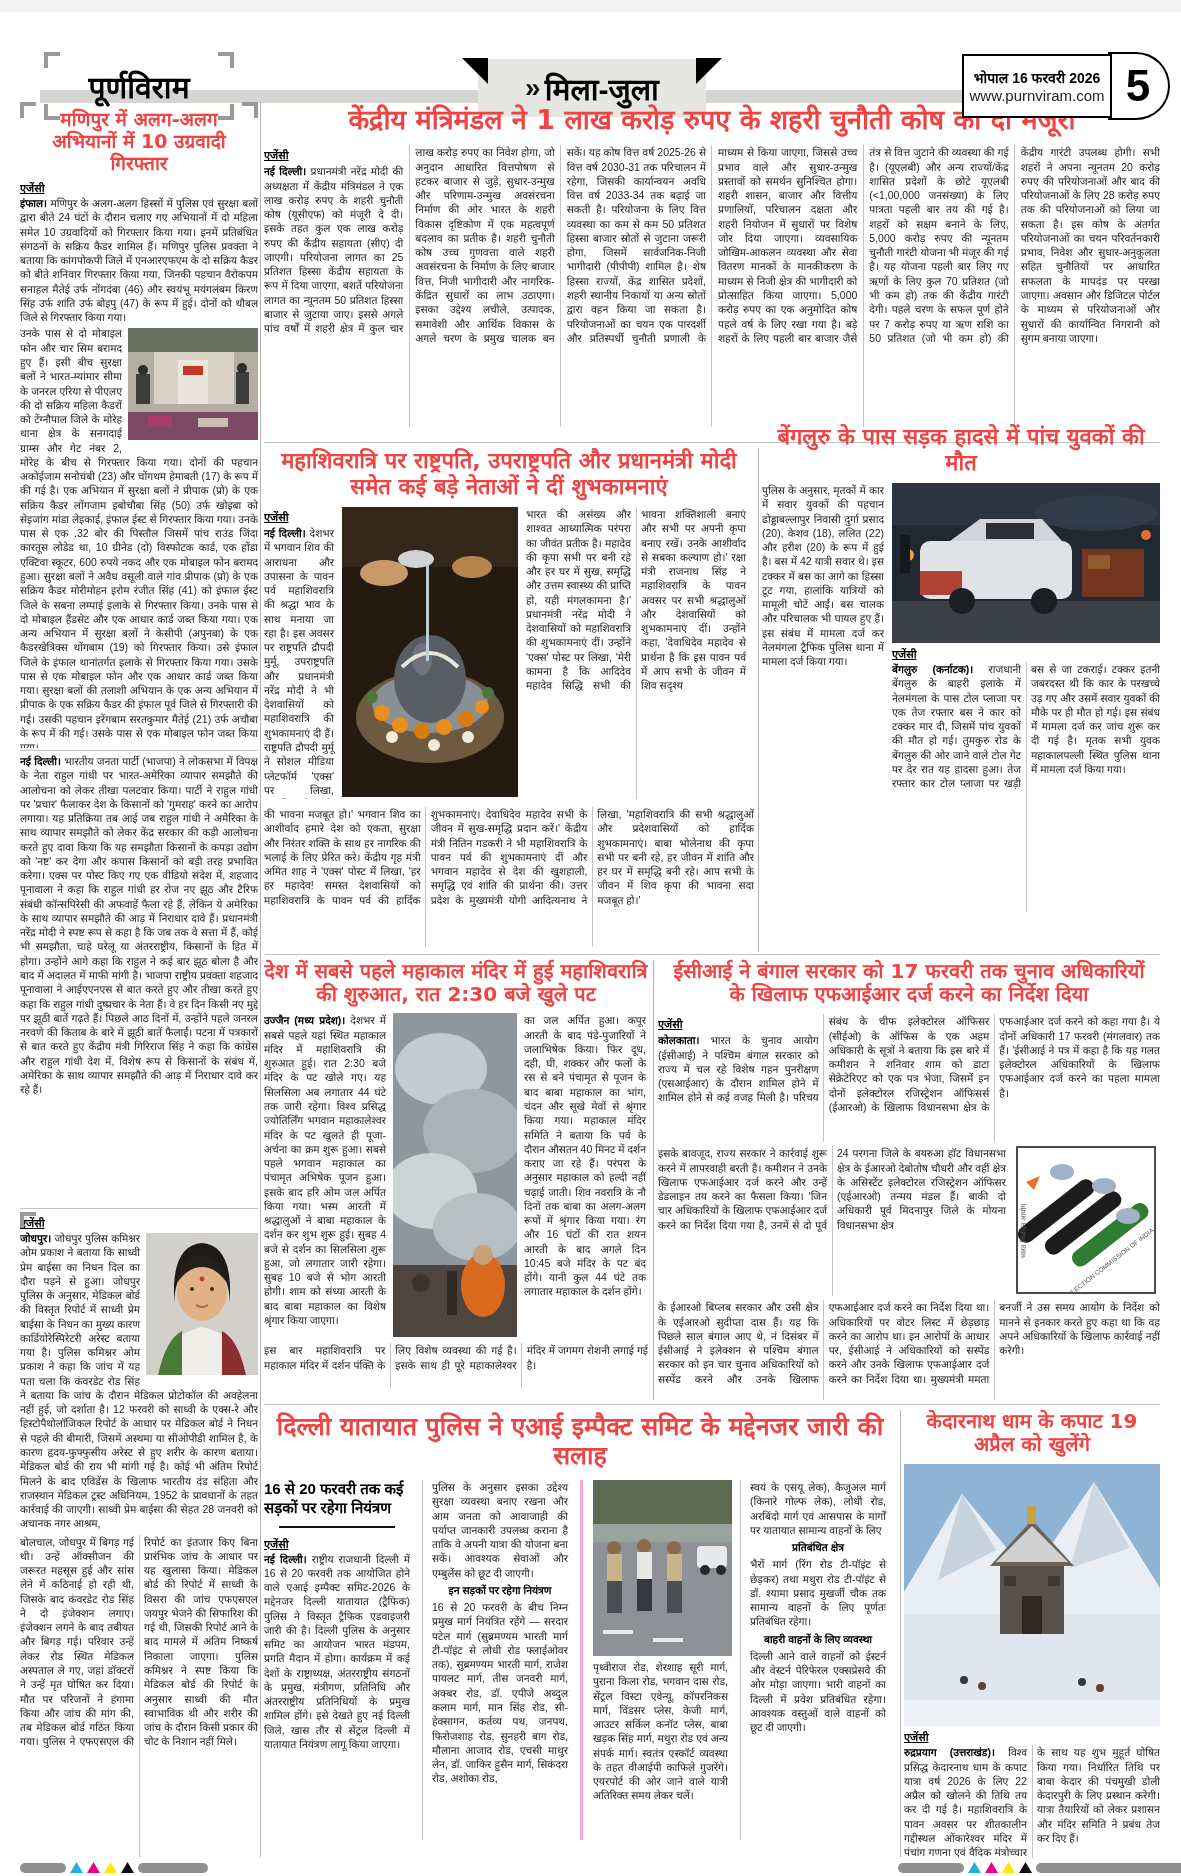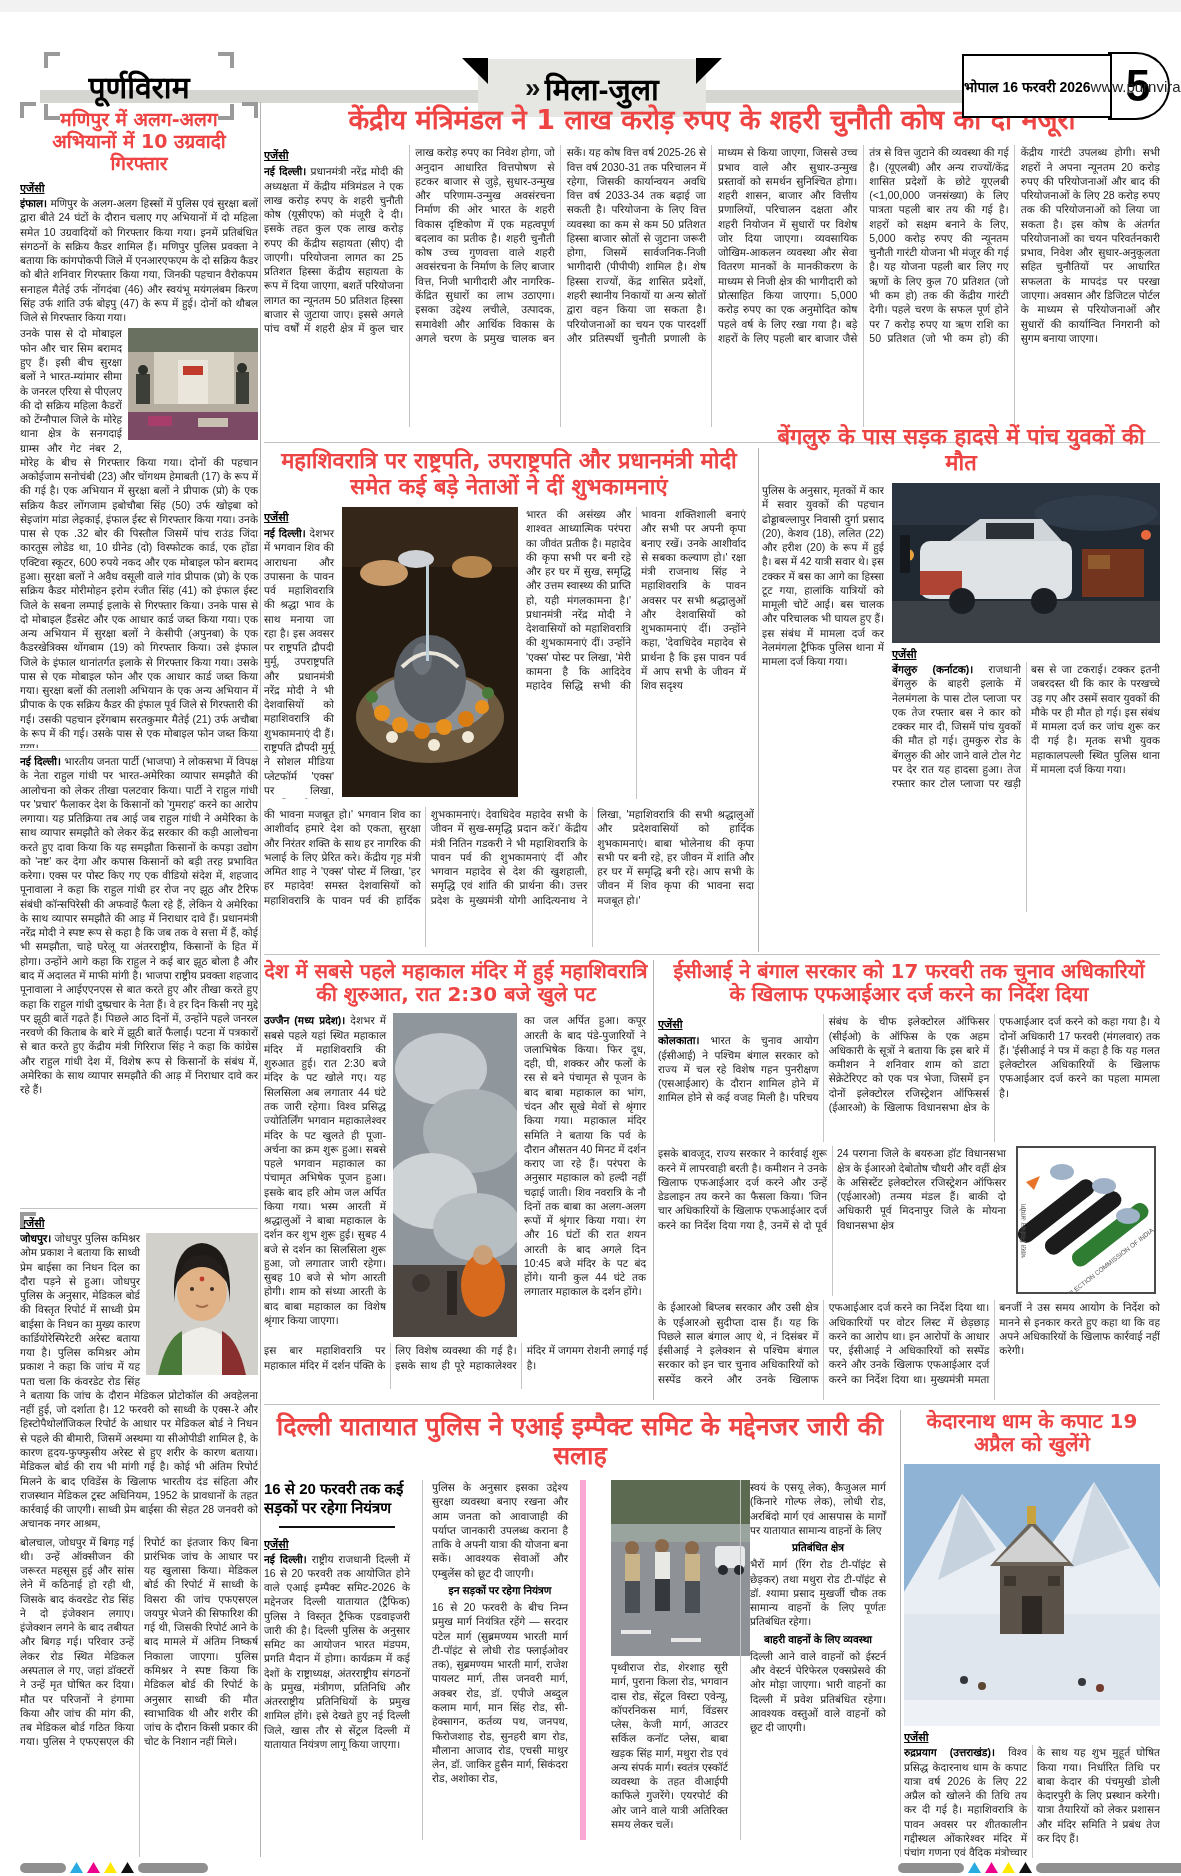--- a/index.html
+++ b/index.html
@@ -32,21 +32,21 @@
 .mini-label { font-weight:bold; text-align:center; display:block; margin:3px 0; color:#000; }
 .hdr-band { position:absolute; left:40px; top:78px; width:1100px; height:13px; background:#d5d5d1; }
 .masthead-box { position:absolute; left:58px; top:44px; width:162px; height:60px; display:flex; align-items:center; justify-content:center; }
 .masthead-text { font-size:30px; font-weight:bold; color:#000; font-family:"DejaVu Sans",sans-serif; }
 .section-box { position:absolute; left:478px; top:47px; width:228px; height:58px; background:#e6e6e2; display:flex; align-items:center; justify-content:center; }
 .sec-tri { position:absolute; top:-1px; width:0; height:0; border-style:solid; }
 .sec-tri.l { left:-16px; border-width:0 0 26px 26px; border-color:transparent transparent #000 transparent; transform:scaleY(-1); }
 .sec-tri.r { right:-16px; border-width:26px 0 0 26px; border-color:transparent transparent transparent #000; transform:scaleY(-1); }
 .section-text { font-size:30px; font-weight:bold; color:#000; }
 .section-marker { font-size:28px; font-weight:bold; margin-right:4px; }
-.date-box { position:absolute; left:962px; top:42px; width:150px; height:64px; border:2px solid #000; background:#fff; display:flex; flex-direction:row; align-items:center; justify-content:space-between; z-index:2; }
+.date-box { position:absolute; left:962px; top:42px; width:150px; height:64px; border:2px solid #000; background:#fff; display:flex; flex-direction:column; align-items:center; justify-content:center; z-index:2; }
 .date-line { font-size:14px; font-weight:bold; color:#000; white-space:nowrap; }
 .web-line { font-size:15px; font-weight:normal; color:#222; }
 .page-num { position:absolute; left:1108px; top:40px; width:62px; height:68px; border:2px solid #000; border-left:none; border-radius:0 40px 40px 0; display:flex; align-items:center; justify-content:center; font-size:44px; font-weight:bold; color:#000; background:#fff; }
 </style>
 </head>
 <body>
 
 <div id="sheet">
 
   <div class="hdr-band"></div>
@@ -291,21 +291,21 @@
         <div class="body-text">
           <span class="dateline">नई दिल्ली।</span>
           <span>राष्ट्रीय राजधानी दिल्ली में 16 से 20 फरवरी तक आयोजित होने वाले एआई इम्पैक्ट समिट-2026 के मद्देनजर दिल्ली यातायात (ट्रैफिक) पुलिस ने विस्तृत ट्रैफिक एडवाइजरी जारी की है। दिल्ली पुलिस के अनुसार समिट का आयोजन भारत मंडपम, प्रगति मैदान में होगा। कार्यक्रम में कई देशों के राष्ट्राध्यक्ष, अंतरराष्ट्रीय संगठनों के प्रमुख, मंत्रीगण, प्रतिनिधि और अंतरराष्ट्रीय प्रतिनिधियों के प्रमुख शामिल होंगे। इसे देखते हुए नई दिल्ली जिले, खास तौर से सेंट्रल दिल्ली में यातायात नियंत्रण लागू किया जाएगा।</span>
         </div>
       </div>
       <div class="body-text" style="width:146px;border-left:1px solid #c4c4c4;padding-left:9px">
         <span>पुलिस के अनुसार इसका उद्देश्य सुरक्षा व्यवस्था बनाए रखना और आम जनता को आवाजाही की पर्याप्त जानकारी उपलब्ध कराना है ताकि वे अपनी यात्रा की योजना बना सकें। आवश्यक सेवाओं और एम्बुलेंस को छूट दी जाएगी।</span>
         <span class="mini-label">इन सड़कों पर रहेगा नियंत्रण</span>
         <span>16 से 20 फरवरी के बीच निम्न प्रमुख मार्ग नियंत्रित रहेंगे — सरदार पटेल मार्ग (सुब्रमण्यम भारती मार्ग टी-पॉइंट से लोधी रोड फ्लाईओवर तक), सुब्रमण्यम भारती मार्ग, राजेश पायलट मार्ग, तीस जनवरी मार्ग, अक्बर रोड, डॉ. एपीजे अब्दुल कलाम मार्ग, मान सिंह रोड, सी-हेक्सागन, कर्तव्य पथ, जनपथ, फिरोजशाह रोड, सुनहरी बाग रोड, मौलाना आजाद रोड, एचसी माथुर लेन, डॉ. जाकिर हुसैन मार्ग, सिकंदरा रोड, अशोका रोड,</span>
       </div>
-      <div style="width:148px;border-left:6px solid #f9a8d4;padding-left:25px">
+      <div style="width:148px;border-left:3px solid #f9a8d4;padding-left:10px">
         <span>
           <svg class="photo" width="139" height="176" viewBox="0 0 139 176" style="margin-bottom:4px">
             <rect width="139" height="176" fill="#caced1"></rect>
             <rect width="139" height="44" fill="#5d6a52"></rect>
             <rect y="44" width="139" height="18" fill="#9aa49e"></rect>
             <rect y="62" width="139" height="114" fill="#8e9296"></rect>
             <rect x="10" y="150" width="30" height="4" fill="#e8e8e8"></rect>
             <rect x="60" y="158" width="30" height="4" fill="#e8e8e8"></rect>
             <g transform="translate(14,74)">
                 <circle cx="7" cy="-6" r="7" fill="#8a6a4a"></circle>

